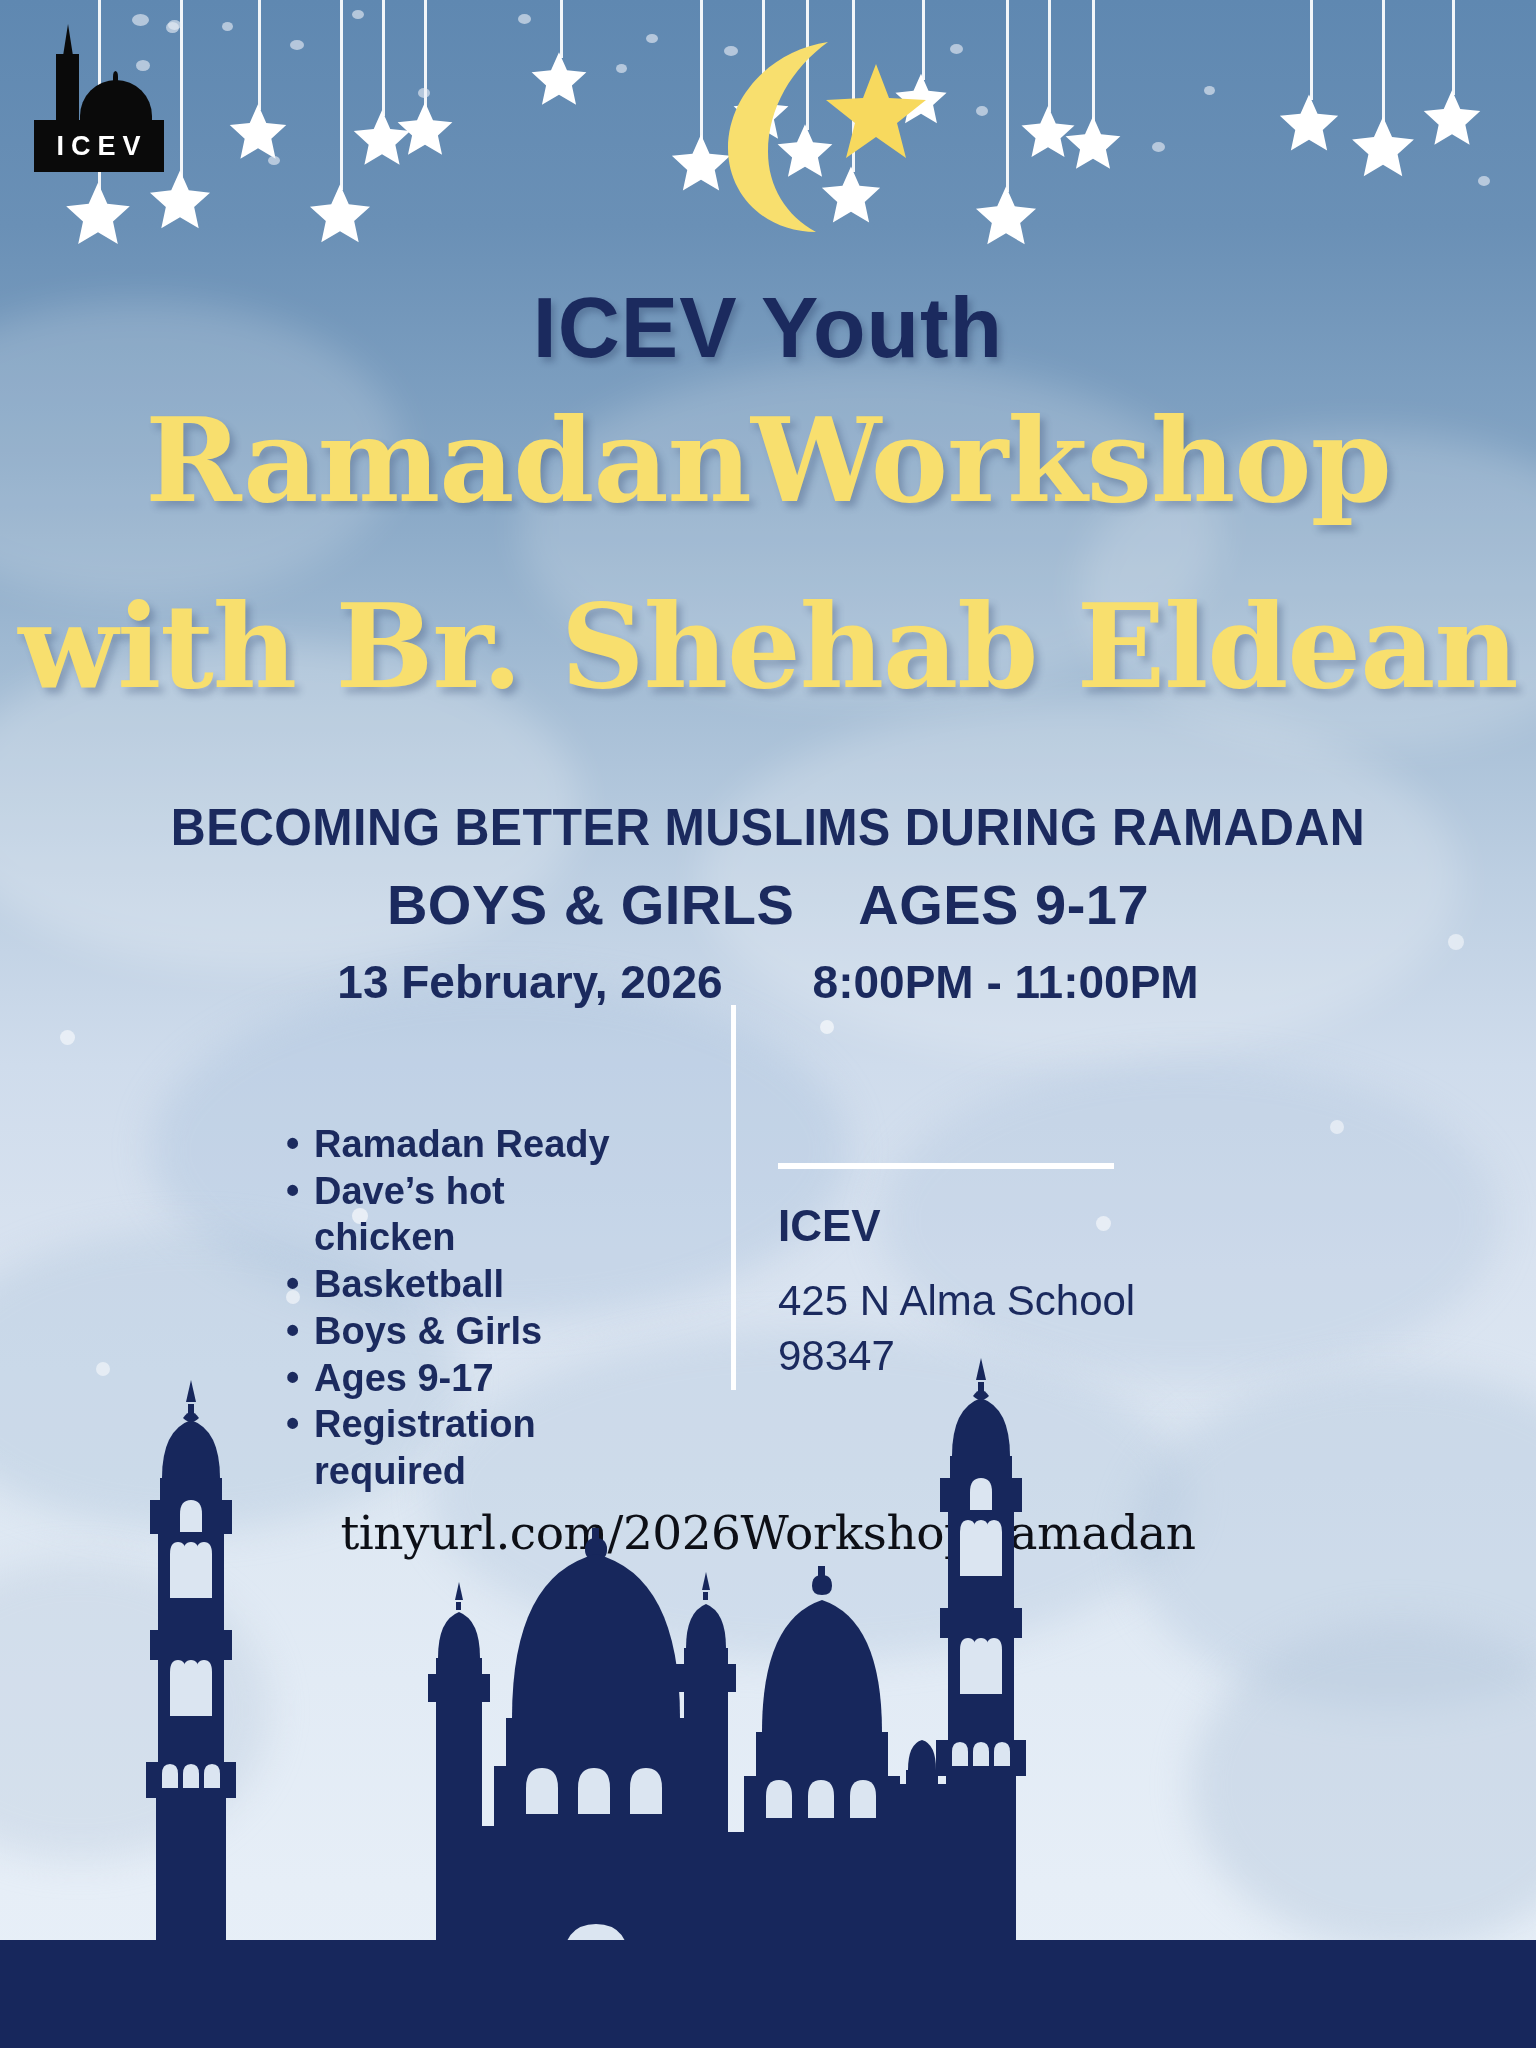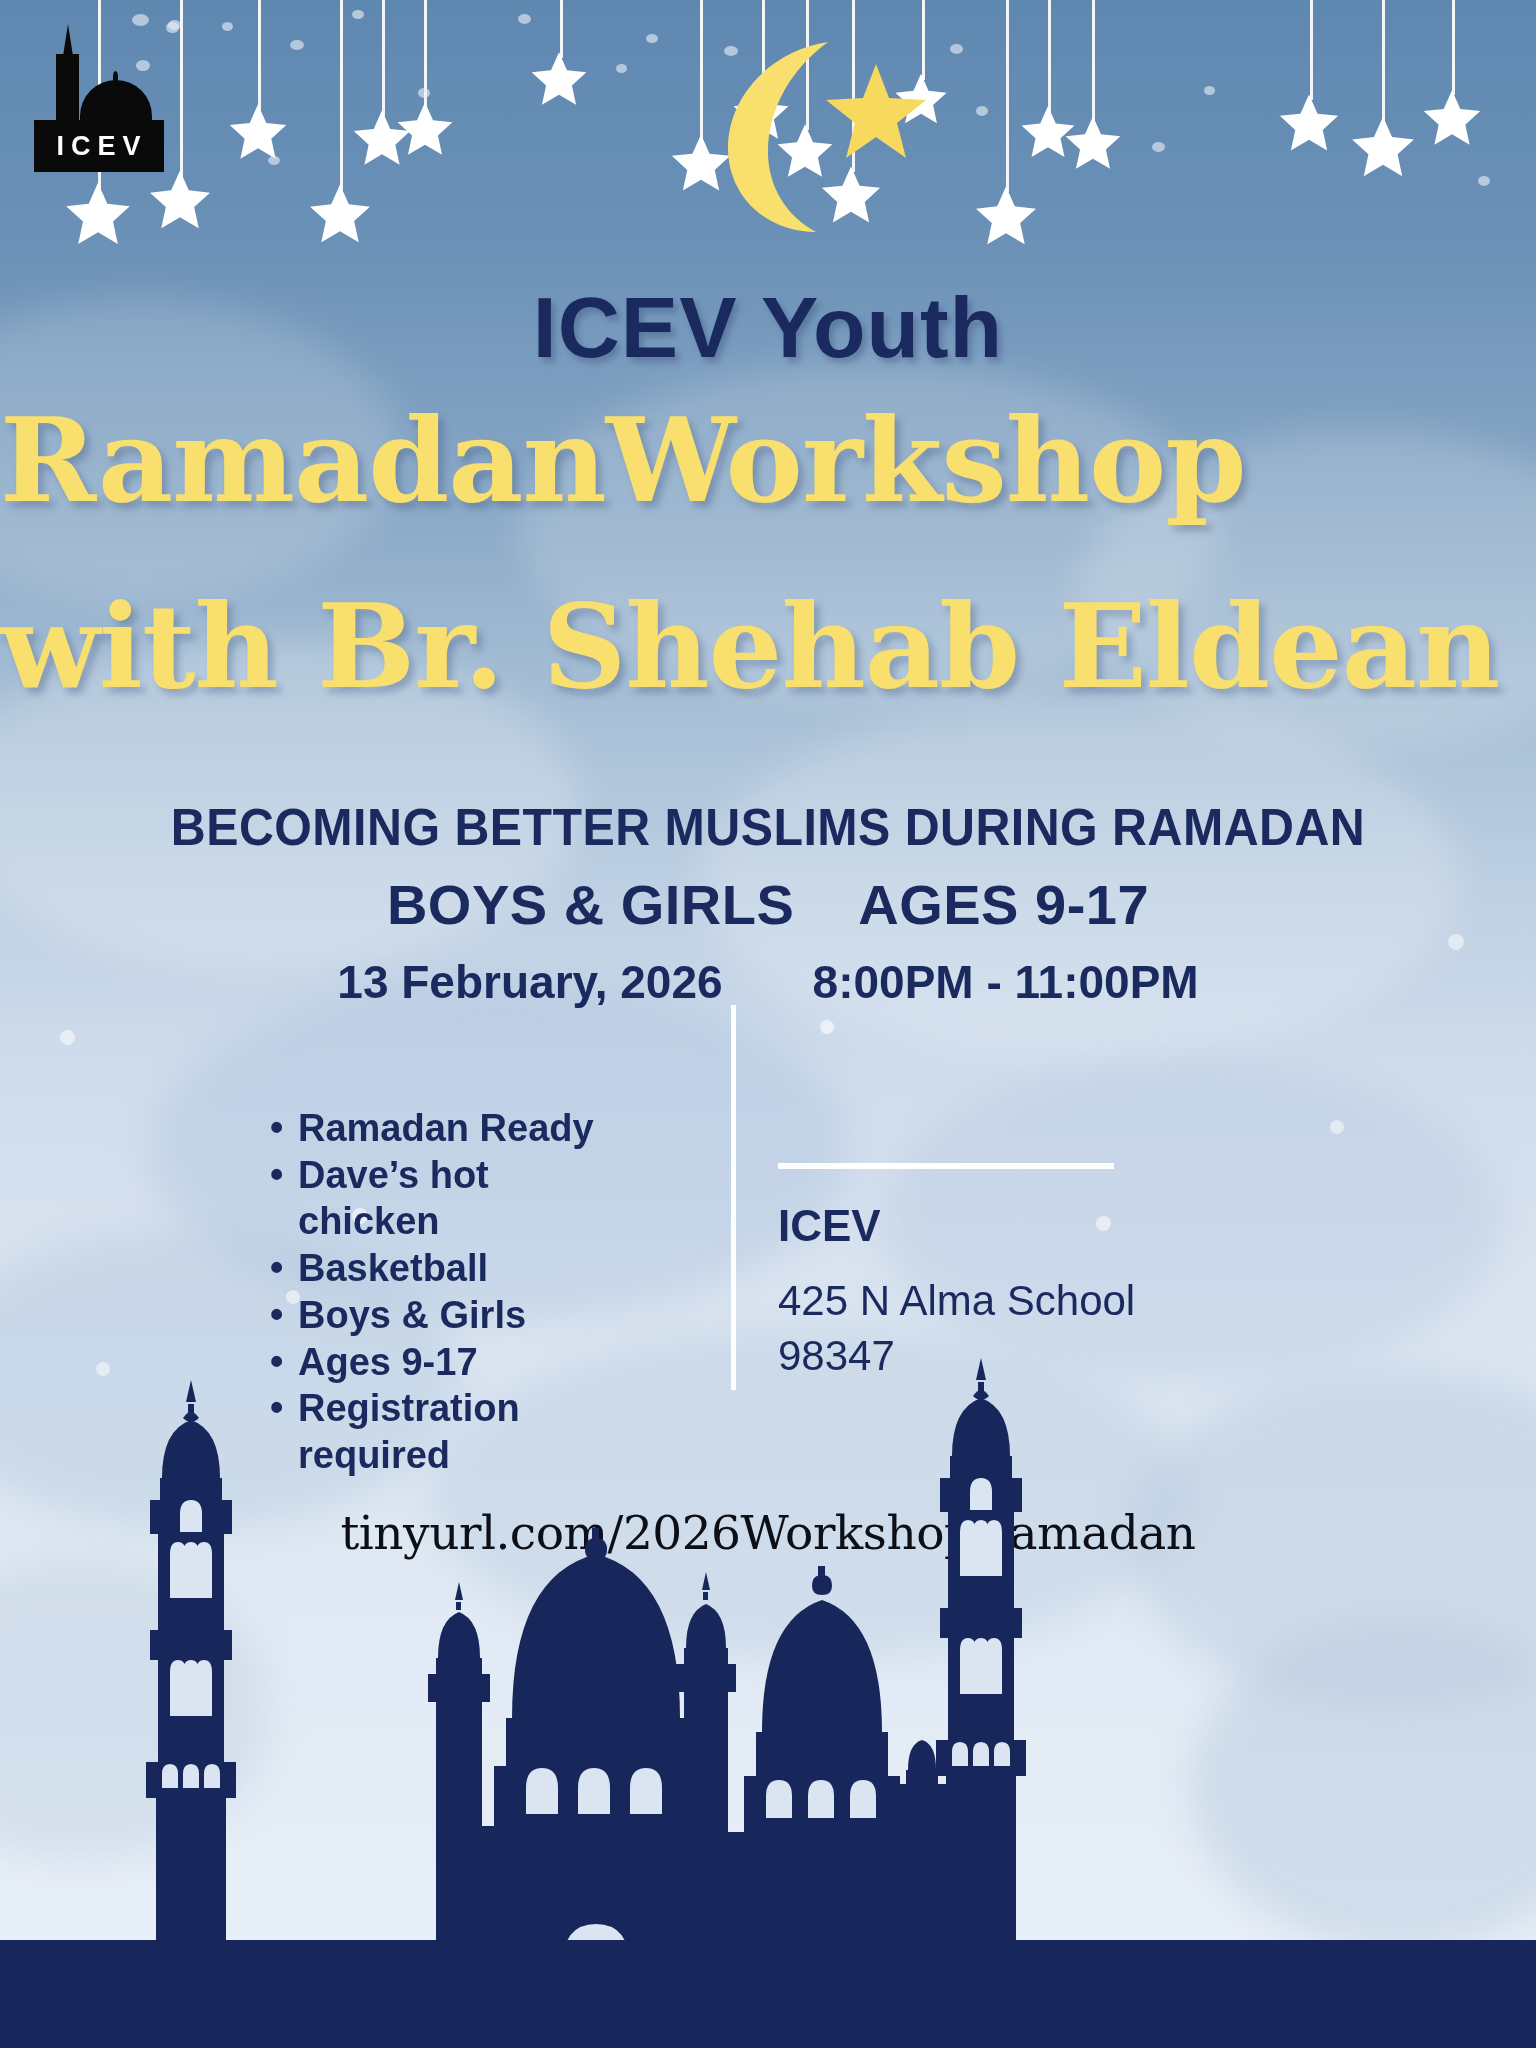--- a/index.html
+++ b/index.html
@@ -143,20 +143,21 @@
     font-family: "Liberation Sans", sans-serif;
     font-weight: 700;
     font-size: 86px;
     letter-spacing: 1px;
     color: #1b2a5e;
     text-shadow: 4px 5px 6px rgba(30,45,85,.28);
   }
   .bigline {
     position: absolute;
     left: 0; right: 0;
+    text-align: center;
     font-family: "DejaVu Serif", "Liberation Serif", serif;
     font-weight: 700;
     color: #f8df6e;
     text-shadow: 5px 6px 7px rgba(45,65,105,.30);
     white-space: nowrap;
   }
   .bigline-1 { top: 392px; font-size: 116px; letter-spacing: -1px; }
   .bigline-2 { top: 538px; font-size: 116px; letter-spacing: -1px; margin-top: 40px; }
 
   .subhead {
@@ -202,21 +203,21 @@
     position: absolute;
     left: 0; right: 0;
     top: 1105px;
     height: 420px;
   }
   .bullets {
     position: absolute;
     left: 268px;
     top: 0;
     width: 330px;
-    margin: 0;
+    margin: 16px;
     padding: 0;
     list-style: none;
     color: #1b2a5e;
     font-family: "Liberation Sans", sans-serif;
     font-weight: 700;
     font-size: 38px;
     line-height: 1.23;
   }
   .bullets li {
     position: relative;

